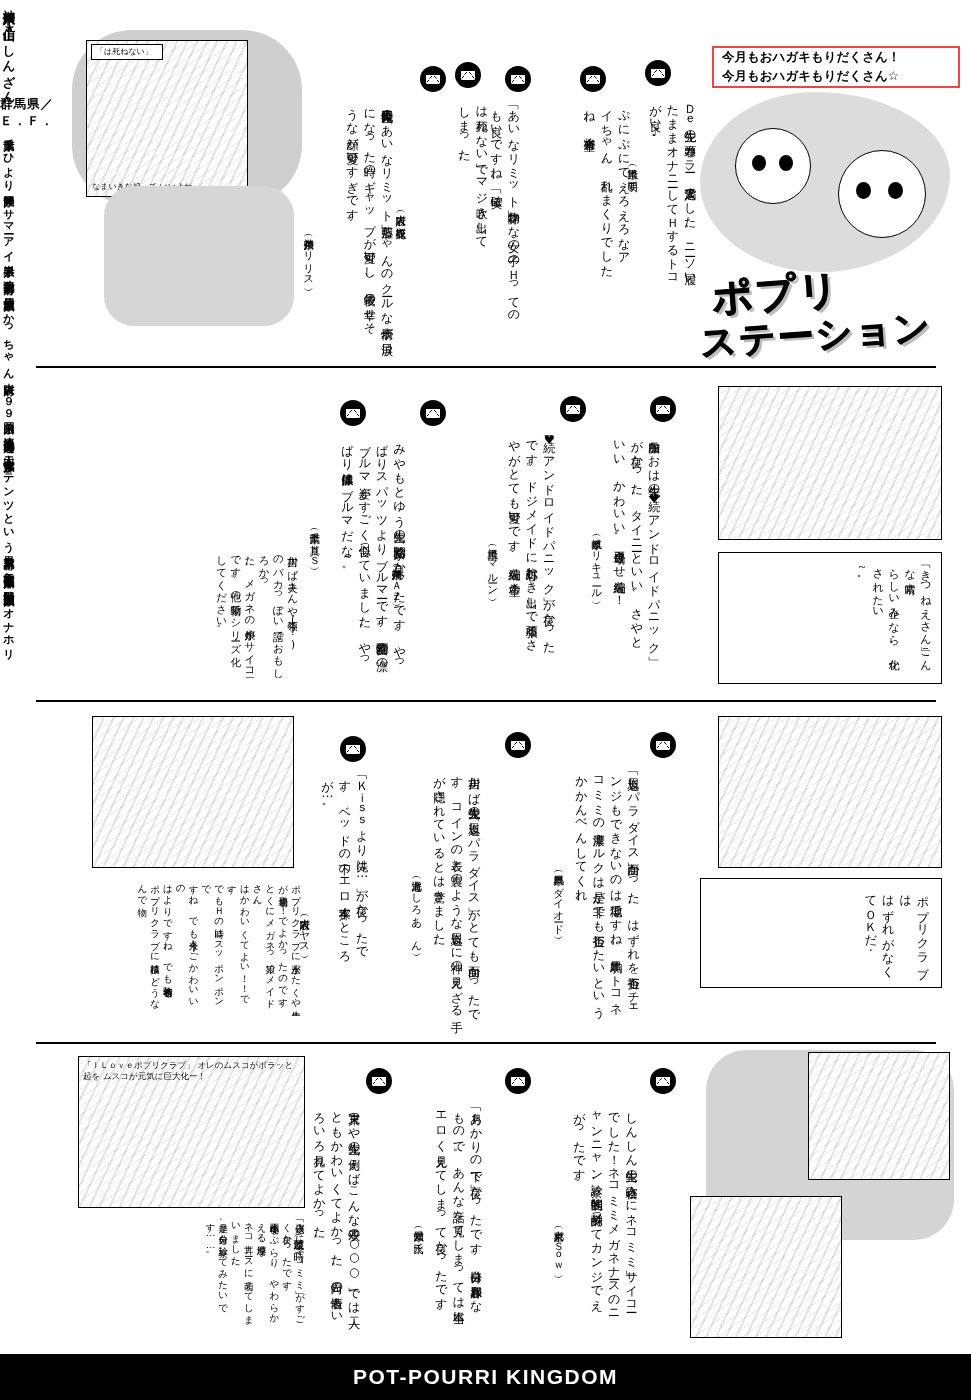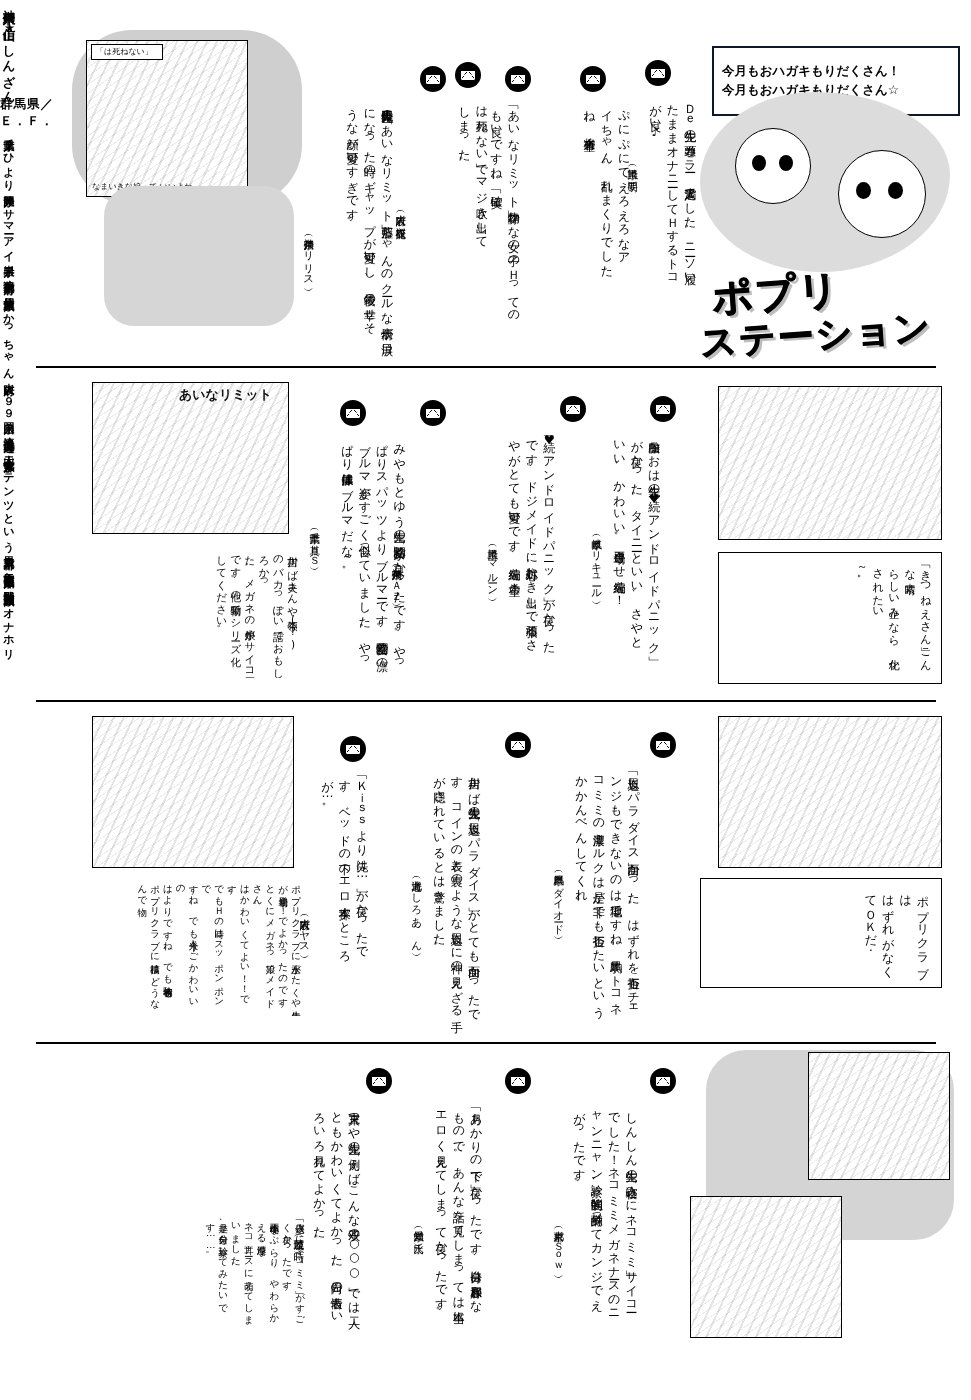--- a/index.html
+++ b/index.html
@@ -50,23 +50,23 @@
     background:
       linear-gradient(to bottom right,transparent 48%,#000 49%,#000 52%,transparent 53%) no-repeat,
       linear-gradient(to bottom left,transparent 48%,#000 49%,#000 52%,transparent 53%) no-repeat;
     background-size:8px 11px,8px 11px;
     background-position:0 0,8px 0;
   }
 
   
   .banner{
     position:absolute;
-    border:2px solid #0f172a;
+    border:2px solid #ef4444;
     background:#fff;
-    padding:14px 8px;
+    padding:0 8px;
     font-size:12.5px;
     line-height:1.5;
     font-weight:bold;
   }
   .logo{
     position:absolute;
     font-weight:bold;
     color:#000;
     -webkit-text-stroke:1px #000;
     letter-spacing:2px;
@@ -180,24 +180,20 @@
   <div class="vtext" style="position:absolute;left:455px;top:98px;height:150px;">は死ねない」でマジ吹き出してしまった。</div>
 
   <div style="position:absolute;left:420px;top:66px;">
     <span class="env"></span>
   </div>
   <div class="vtext" style="position:absolute;left:343px;top:100px;height:240px;">真田鈴先生の「あいなリミット」藍那ちゃんのクールな表情が涙目になった時のギャップが可愛いし、最後の幸せそうな顔が可愛いすぎです。</div>
   <div class="vtext small" style="position:absolute;left:302px;top:230px;height:120px;">（神奈川県／リリス）</div>
 
   <div class="hr" style="left:36px;top:366px;width:900px;"></div>
 
-  <div class="ill" style="left:92px;top:382px;width:195px;height:150px;">
-    <div class="scrib"></div>
-    <div class="cap" style="left:86px;top:4px;font-size:13px;font-weight:bold;">あいなリミット</div>
-  </div>
   <div class="vname" style="left:62px;top:386px;font-size:11px;">千葉県／</div>
   <div class="vname" style="left:62px;top:440px;font-size:11px;">ひより</div>
 
   <div class="ill" style="left:90px;top:548px;width:210px;height:130px;border:none;">
     <div class="vtext small" style="position:absolute;right:0;top:0;height:126px;">吉川かば夫さんや本領(?)
 のバカっぽい話でおもしろかっ
 た。メガネの牛娘がサイコー
 です。他の動物でシリーズ化
 してください。</div>
   </div>
@@ -288,20 +284,26 @@
 
   <div class="ill" style="left:700px;top:878px;width:240px;height:108px;">
     <div class="vtext" style="position:absolute;right:10px;top:8px;height:90px;font-size:12px;">ポプリクラブは
 はずれがなくてＯＫだ.</div>
   </div>
   <div class="vname" style="left:672px;top:882px;font-size:11px;">北海道／</div>
   <div class="vname" style="left:672px;top:940px;font-size:11px;">山本二十七</div>
 
   <div class="hr" style="left:36px;top:1042px;width:900px;"></div>
 
+  <div class="ill" style="left:78px;top:1056px;width:225px;height:150px;">
+    <div class="scrib"></div>
+    <div class="cap" style="font-size:8.5px;">「ＩＬｏｖｅポプリクラブ」
+オレのムスコがボラッと起を
+ムスコが元気に巨大化ー！</div>
+  </div>
   <div class="vname" style="left:56px;top:1060px;font-size:11px;">青森県／</div>
   <div class="vname" style="left:56px;top:1116px;font-size:11px;">テンツという男</div>
 
   <div class="ill" style="left:78px;top:1216px;width:228px;height:110px;border:none;">
     <div class="vtext small" style="position:absolute;right:0;top:0;height:106px;font-size:9.5px;">「僕込みにネコミミ」がすごく良かったです。
 正体不明なぶらり、やわらかえる濃厚な
 ネコ耳ナースに萌えてしまいました。
 是非、自分を診察してみたいです……。</div>
   </div>
   <div class="vname" style="left:52px;top:1220px;font-size:11px;">東京都／</div>
@@ -331,14 +333,17 @@
   </div>
   <div class="vname" style="left:782px;top:1056px;font-size:11px;">愛知県／</div>
   <div class="vname" style="left:782px;top:1112px;font-size:11px;">浦野翔</div>
 
   <div class="ill" style="left:690px;top:1196px;width:150px;height:140px;">
     <div class="scrib"></div>
   </div>
   <div class="vname" style="left:858px;top:1236px;font-size:11px;">茨城県／</div>
   <div class="vname" style="left:858px;top:1292px;font-size:11px;">オナホリ</div>
 
+  <div class="footer">
+    <span>POT-POURRI KINGDOM</span>
+  </div>
 
 </div>
 
 </body></html>

